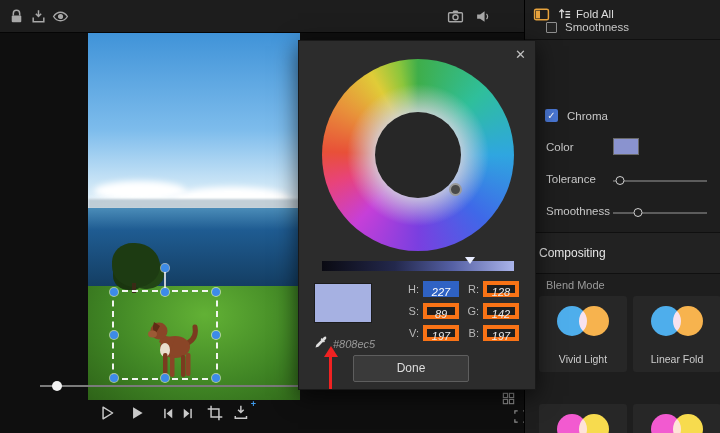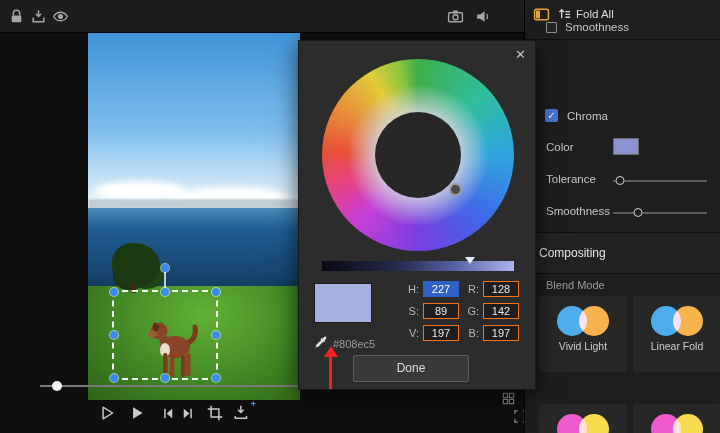--- a/index.html
+++ b/index.html
@@ -63,21 +63,21 @@
           display:flex; align-items:center; padding-left:14px; }
   .cb-on { position:absolute; width:13px; height:13px; background:#4a77d4; border-radius:2px;
            color:#fff; font-size:10px; line-height:13px; text-align:center; }
   .cb-off { position:absolute; width:11px; height:11px; border:1px solid #8f8f8f;
             background:#242424; border-radius:1px; }
   .swatch-sm { position:absolute; width:26px; height:17px; border:1px solid #6a6a6a; }
   .slider { position:absolute; height:2px; background:#5c5c5c; }
   .knob { position:absolute; top:-4px; width:9px; height:9px; border-radius:50%;
           border:1.5px solid #cfcfcf; background:#1e1e1e; transform:translateX(-50%); }
   .tile { position:absolute; width:88px; height:76px; background:#272727; border-radius:3px; }
-  .tile .lbl { position:absolute; left:0; right:0; bottom:20px; text-align:center;
+  .tile .lbl { position:absolute; left:0; right:0; bottom:7px; text-align:center;
                font-size:10.5px; color:#cccccc; }
   .bcir { position:absolute; top:10px; width:30px; height:30px; border-radius:50%;
           mix-blend-mode:screen; }
 
   
   .dialog { position:absolute; left:298px; top:40px; width:238px; height:350px;
             background:#2c2c2c; border:1px solid #191919; z-index:50;
             box-shadow:0 6px 22px rgba(0,0,0,.65); }
   .close { position:absolute; right:9px; top:7px; font-size:13px; color:#c2c2c2;
            line-height:14px; cursor:default; }
@@ -96,25 +96,25 @@
             background:linear-gradient(90deg,#0a0a12 0%,#23284c 38%,#5560a4 68%,#aab4ea 100%); }
   .huemark { position:absolute; top:-4px; width:0; height:0; transform:translateX(-50%);
              border-left:5px solid transparent; border-right:5px solid transparent;
              border-top:7px solid #e8ecff; }
   .bigswatch { position:absolute; left:15px; top:242px; width:58px; height:40px;
                border:1px solid #1c1c1c; }
   .valgrid { position:absolute; left:102px; top:240px; display:grid;
              grid-template-columns:18px 36px 16px 36px; column-gap:4px; row-gap:6px; }
   .vlab { font-size:11px; color:#b8b8b8; line-height:16px; text-align:right; }
   .vbox { height:16px; font-size:11px; color:#eaeaea; text-align:center; line-height:15px;
-          background:#1e1e1e; border:1px solid #f97316; }
+          background:#1e1e1e; border:4px solid #f97316;font-style:italic; }
   .vbox.hl { background:#2f62c4; border-color:#2f62c4; color:#fff; }
   .dropper { position:absolute; left:15px; top:294px; width:15px; height:15px; color:#e0e0e0; }
   .dropper svg { width:100%; height:100%; display:block; }
-  .hex { position:absolute; left:34px; top:297px; font-size:11px; color:#9a9a9a; }
+  .hex { position:absolute; left:34px; top:297px; font-size:11px; color:#9a9a9a;font-style:italic; }
   .done { position:absolute; left:54px; top:314px; width:116px; height:27px;
           background:#3a3a3a; border:1px solid #5e5e5e; border-radius:2px;
           color:#dedede; font-size:12px; text-align:center; line-height:25px; }
 
   
   .ann { z-index:100; }
   .ann-line { position:absolute; left:329px; top:356px; width:3px; height:33px; background:#f02222; }
   .ann-head { position:absolute; left:323.5px; top:346px; width:0; height:0;
               border-left:7px solid transparent; border-right:7px solid transparent;
               border-bottom:11px solid #f02222; }

